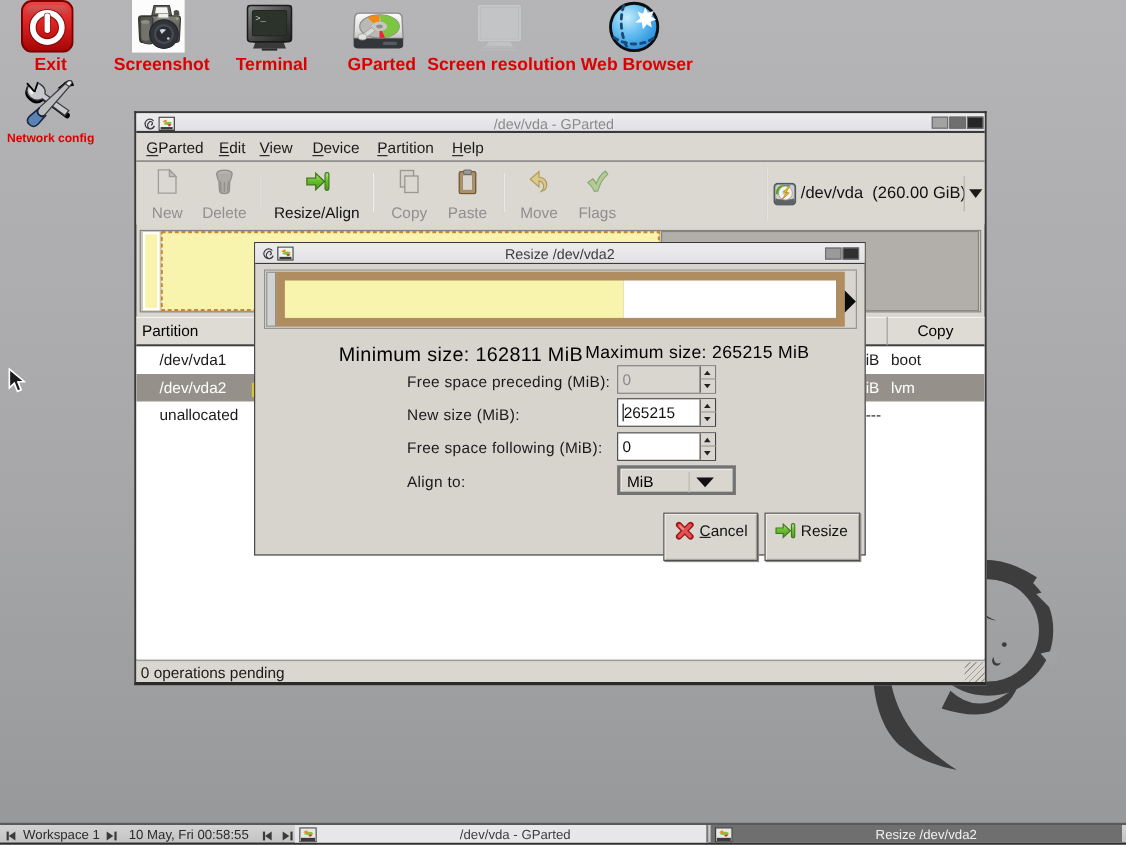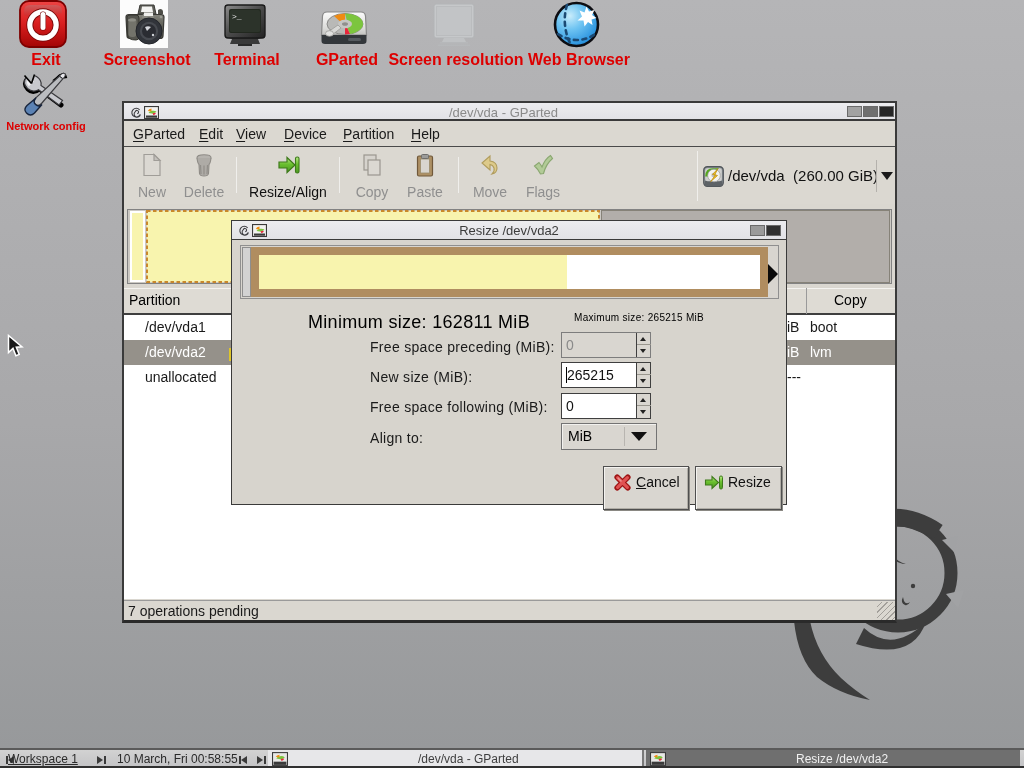--- a/index.html
+++ b/index.html
@@ -337,21 +337,21 @@
         <span style="position:absolute;left:105px;top:8px;width:3px;height:13px;background:#ddc52c;"></span>
         <span style="position:absolute;left:663px;top:4px;">iB</span>
         <span style="position:absolute;left:686px;top:4px;">lvm</span>
       </div>
     <div class="row" style="top:50px;">
         <span style="position:absolute;left:21px;top:4px;">unallocated</span>
         <span style="position:absolute;left:663px;top:4px;">---</span>
       </div>
   </div>
   <div class="abs" id="sbar">
-    <span style="position:absolute; left:4px; top:2px; font-size:14px; color:#1a1a1a;">7 operations pending</span>
+    <span style="position:absolute; left:4px; top:2px; font-size:14px; color:#1a1a1a;">0 operations pending</span>
     <div style="position:absolute; right:0px; top:1px; width:18px; height:18px; background:repeating-linear-gradient(135deg,#dad7d0 0 3px,#a29f9a 3px 4px);"></div>
   </div>
 </div>
 
 <div class="abs" id="dlg">
   <div class="abs" id="dttl">
     <svg style="position:absolute;left:6px;top:4px;" width="11" height="12" viewBox="0 0 11 12">
       <path d="M9.6 2.8 A4.4 4.4 0 1 0 10.3 7.4 A3.1 3.1 0 1 1 5.3 4.6 A1.7 1.7 0 1 1 7.2 6.8" fill="none" stroke="#3e3e42" stroke-width="1.1"></path>
     </svg>
     <svg style="position:absolute;left:20px;top:3px;" width="15" height="13" viewBox="0 0 15 13">
@@ -367,21 +367,21 @@
   </div>
 
   <div class="abs" id="rsw" style="left:8px; top:24px; width:539px; height:54px; border:1px solid #8f8f8f; background:#d8d5cf;">
     <div style="position:absolute; left:1px; top:1px; width:9px; height:50px; background:#d2d2d2; border:1px solid #8e8e8e;"></div>
     <div style="position:absolute; left:10px; top:1px; width:517px; height:50px; background:#b08d60;"></div>
     <div style="position:absolute; left:18px; top:9px; width:308px; height:34px; background:#f8f4ae;"></div>
     <div style="position:absolute; left:326px; top:9px; width:193px; height:34px; background:#ffffff;"></div>
     <div style="position:absolute; left:527px; top:18px; width:0; height:0; border-left:10px solid #0a0a0a; border-top:10px solid transparent; border-bottom:10px solid transparent;"></div>
   </div>
   <div class="abs" style="left:76px; top:91px; font-size:18px; letter-spacing:0.3px;">Minimum size: 162811 MiB</div>
-  <div class="abs" style="left:300px; top:91px; font-size:10px; letter-spacing:0.3px;margin-left:42px;">Maximum size: 265215 MiB</div>
+  <div class="abs" style="left:300px; top:91px; font-size:16px; letter-spacing:0.3px;">Maximum size: 265215 MiB</div>
   <div class="flbl" style="top:118px;">Free space preceding (MiB):</div>
   <div class="flbl" style="top:148px;">New size (MiB):</div>
   <div class="flbl" style="top:178px;">Free space following (MiB):</div>
   <div class="flbl" style="top:209px;">Align to:</div>
   <div class="spin" style="top:111px; background:#d9d6d0; border-color:#7d7d7d;">
       <span class="v" style="color:#8a8a8a;">0</span>
       <span class="btns">
         <i class="sa up"></i>
         <i class="sa dn"></i>
       </span>
@@ -393,21 +393,21 @@
         <i class="sa dn"></i>
       </span>
     </div>
   <div class="spin" style="top:172px;">
       <span class="v">0</span>
       <span class="btns">
         <i class="sa up"></i>
         <i class="sa dn"></i>
       </span>
     </div>
-  <div class="abs" id="alignto" style="left:329px; top:202px; width:96px; height:27px; border:1px solid #737373; background:#d9d6d0; box-shadow:inset 1px 1px 0 #f2f1ee;">
+  <div class="abs" id="alignto" style="left:329px; top:202px; width:108px; height:27px; border:3px solid #737373; background:#d9d6d0; box-shadow:inset 1px 1px 0 #f2f1ee;">
     <span style="position:absolute; left:6px; top:4px; font-size:14px;">MiB</span>
     <span style="position:absolute; left:62px; top:3px; width:1px; height:19px; background:#b8b5b0;"></span>
     <i style="position:absolute; left:69px; top:8px; width:0; height:0; border-top:9px solid #111; border-left:8px solid transparent; border-right:8px solid transparent;"></i>
   </div>
   <div class="btn" style="left:371px; width:86px;">
     <svg style="position:absolute;left:10px;top:7px;" width="17" height="17" viewBox="0 0 17 17">
       <g stroke-linecap="round">
           <path d="M3.2 3.2 L13.8 13.8 M13.8 3.2 L3.2 13.8" stroke="#9e1515" stroke-width="5.6"></path>
       <path d="M3.6 3.6 L13.4 13.4 M13.4 3.6 L3.6 13.4" stroke="#e05252" stroke-width="3.2"></path>
       <path d="M4.2 4.2 L7 7" stroke="#f0908f" stroke-width="1.6"></path>
@@ -431,24 +431,24 @@
     </div>
 </div>
 
 <svg class="abs" style="left:7px; top:334px; z-index:50;" width="18" height="25" viewBox="0 0 18 25">
  <path d="M1.5 1.5 L1.5 18.6 L6 14.4 L8.9 21.8 L12.2 20.4 L9.3 13.2 L15 12.8 Z" fill="#1a1a1a" stroke="#ffffff" stroke-width="1.5"></path>
 </svg>
 
 <div class="abs" id="taskbar">
   <i class="pgr l" style="left:8px;"></i>
     <i style="position:absolute;left:6px;top:6px;width:2px;height:8px;background:#3a3a3a;"></i>
-  <span style="position:absolute; left:8px; top:2px;text-decoration:underline;">Workspace 1</span>
+  <span style="position:absolute; left:21px; top:2px;">Workspace 1</span>
   <i class="pgr r" style="left:97px;"></i>
     <i style="position:absolute;left:104px;top:6px;width:2px;height:8px;background:#3a3a3a;"></i>
-  <span style="position:absolute; left:117px; top:2px;">10 March, Fri 00:58:55</span>
+  <span style="position:absolute; left:117px; top:2px;">10 May, Fri 00:58:55</span>
   <i class="pgr l" style="left:241px;"></i>
     <i style="position:absolute;left:239px;top:6px;width:2px;height:8px;background:#3a3a3a;"></i>
   <i class="pgr r" style="left:257px;"></i>
     <i style="position:absolute;left:264px;top:6px;width:2px;height:8px;background:#3a3a3a;"></i>
   <div class="tkb" style="left:268px; width:376px; background:#e7e7e9; border-right:2px solid #7a7a7a;">
     <svg class="minigp" style="left:4px;top:2px;" viewBox="0 0 15 13">
         <rect x="0.5" y="0.5" width="14" height="12" fill="#e8e8e6" stroke="#3a3a3a"></rect>
         <rect x="1.5" y="9" width="12" height="3" fill="#3a3a3a"></rect>
         <path d="M4 6 A4.5 3 0 0 1 12 5 L9 7 Z" fill="#7cc53e"></path>
         <path d="M3.5 4.5 A4.5 3 0 0 1 7 2.5 L7 5 Z" fill="#ef8b13"></path>

